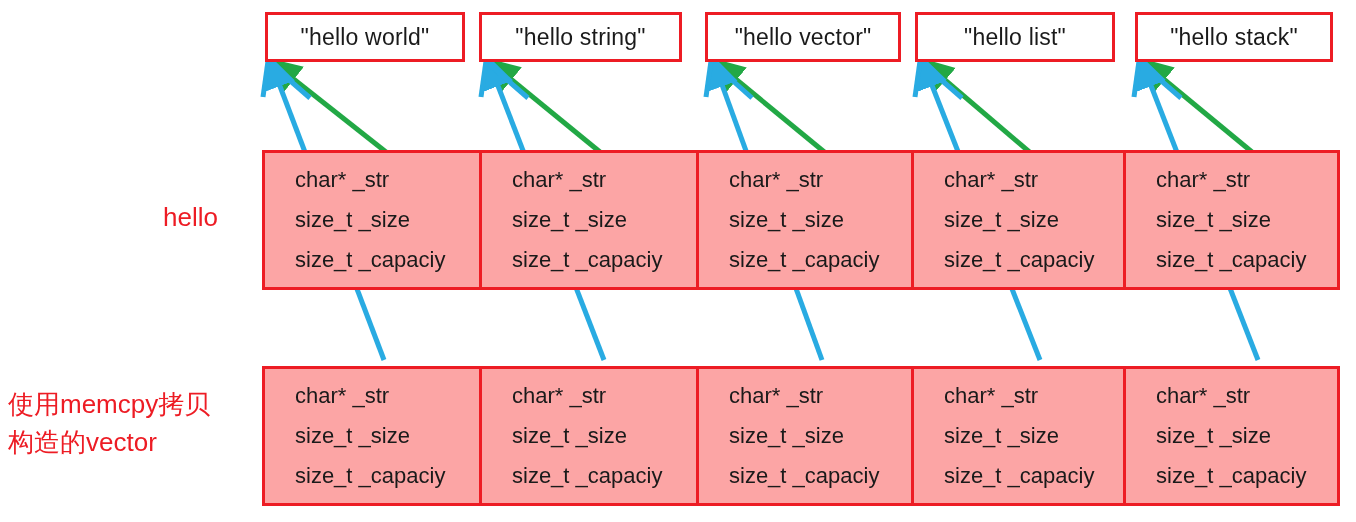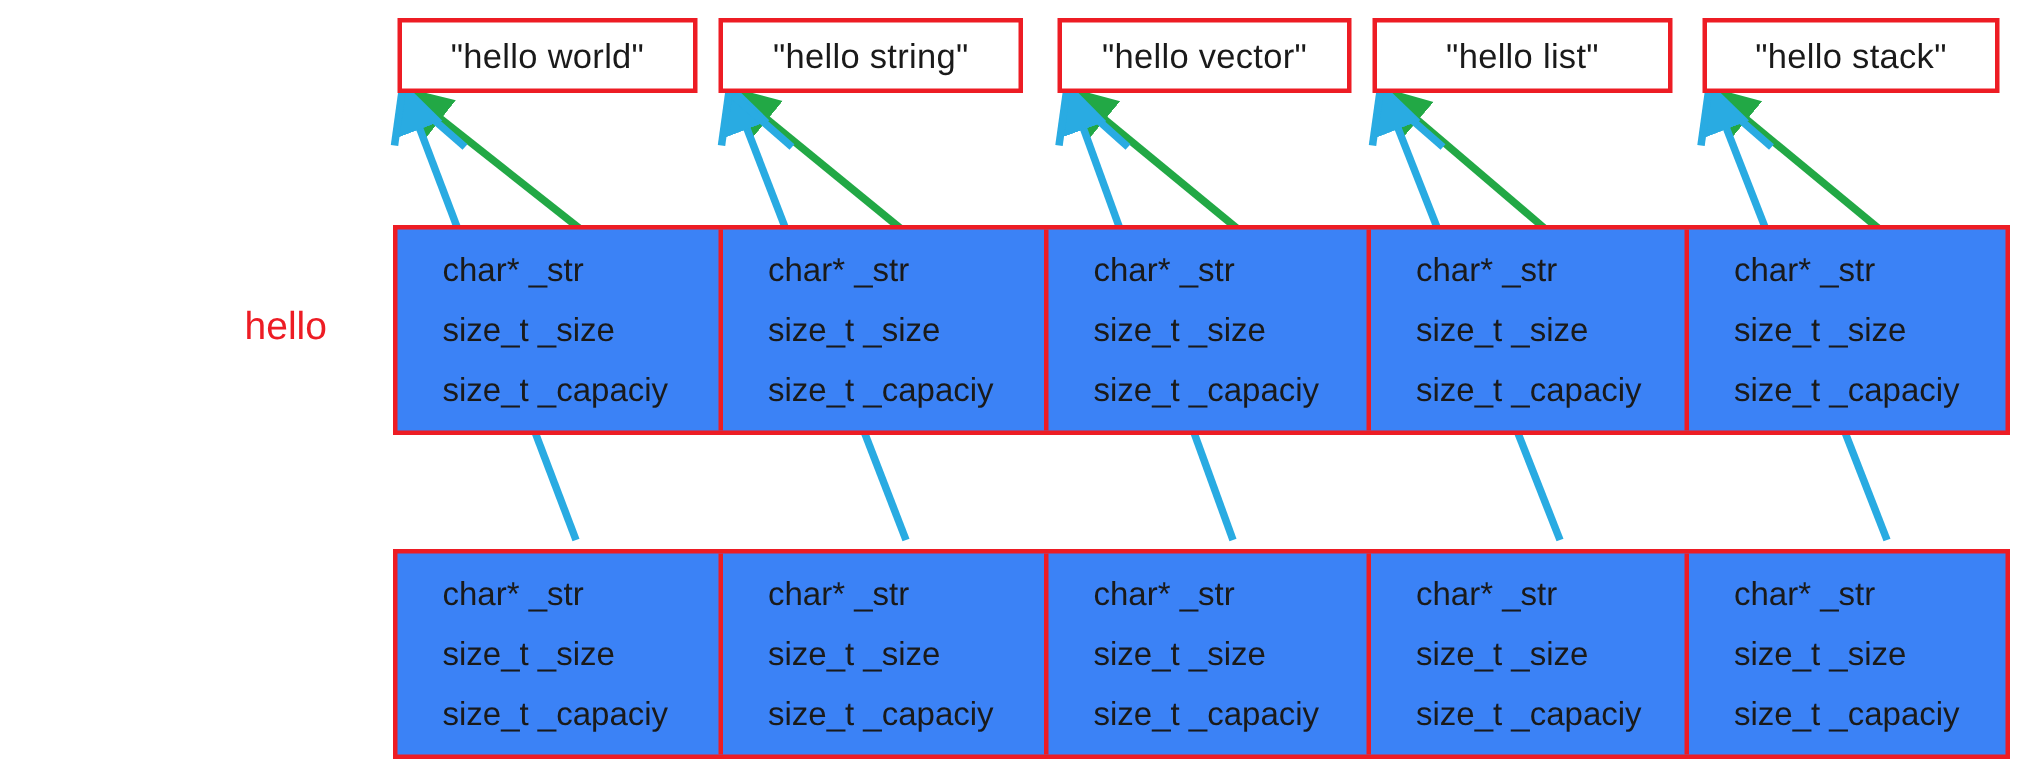--- a/index.html
+++ b/index.html
@@ -37,21 +37,21 @@
   .str-box .str-text {
     font-size: 23px;
     color: #1a1a1a;
     letter-spacing: 0.2px;
     white-space: nowrap;
   }
   .struct-row {
     position: absolute;
     box-sizing: border-box;
     border: 3px solid #ED1C24;
-    background: #3b82f6;
+    background: #fca5a5;
     display: flex;
   }
   .struct-cell {
     box-sizing: border-box;
     border-right: 3px solid #ED1C24;
     padding: 12px 0 12px 30px;
     display: flex;
     flex-direction: column;
     justify-content: center;
   }
@@ -199,14 +199,16 @@
       <span class="field">size_t _capaciy</span>
     </div>
     <div class="struct-cell" style="width:211px;">
       <span class="field">char* _str</span>
       <span class="field">size_t _size</span>
       <span class="field">size_t _capaciy</span>
     </div>
   </div>
 
   <div class="side-label" id="label-vector">hello</div>
+  <div class="side-label" id="label-memcpy">使用memcpy拷贝
+构造的vector</div>
 
 </div>
 
 </body></html>

